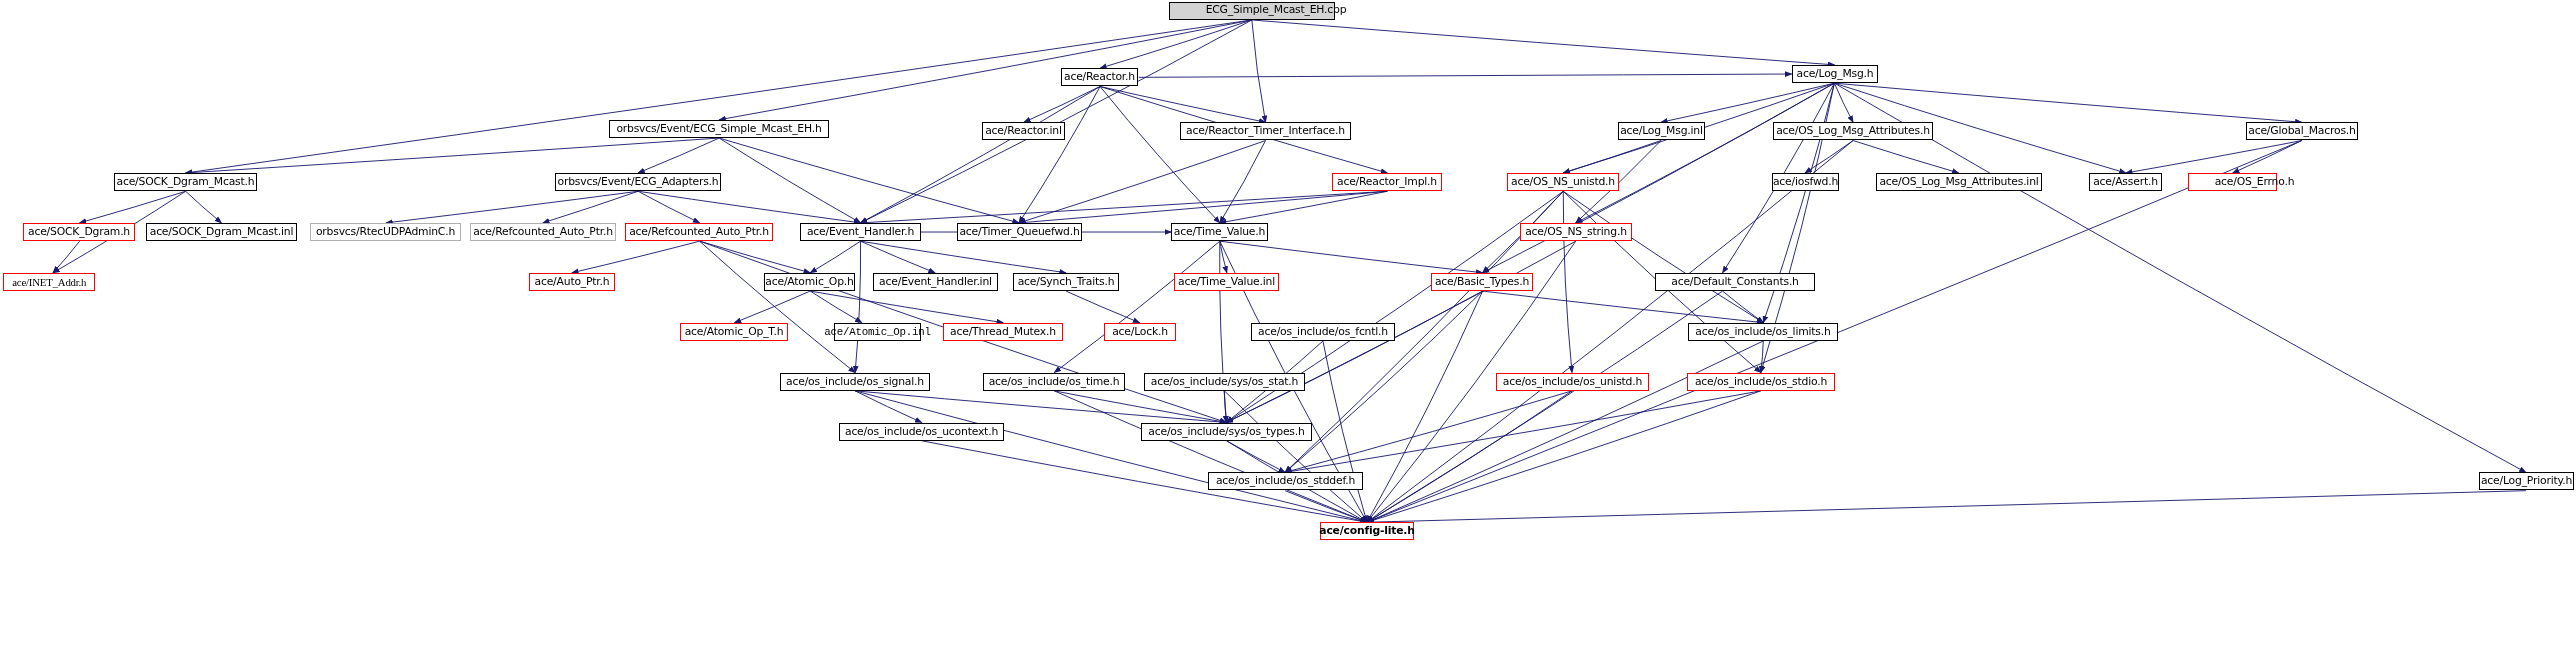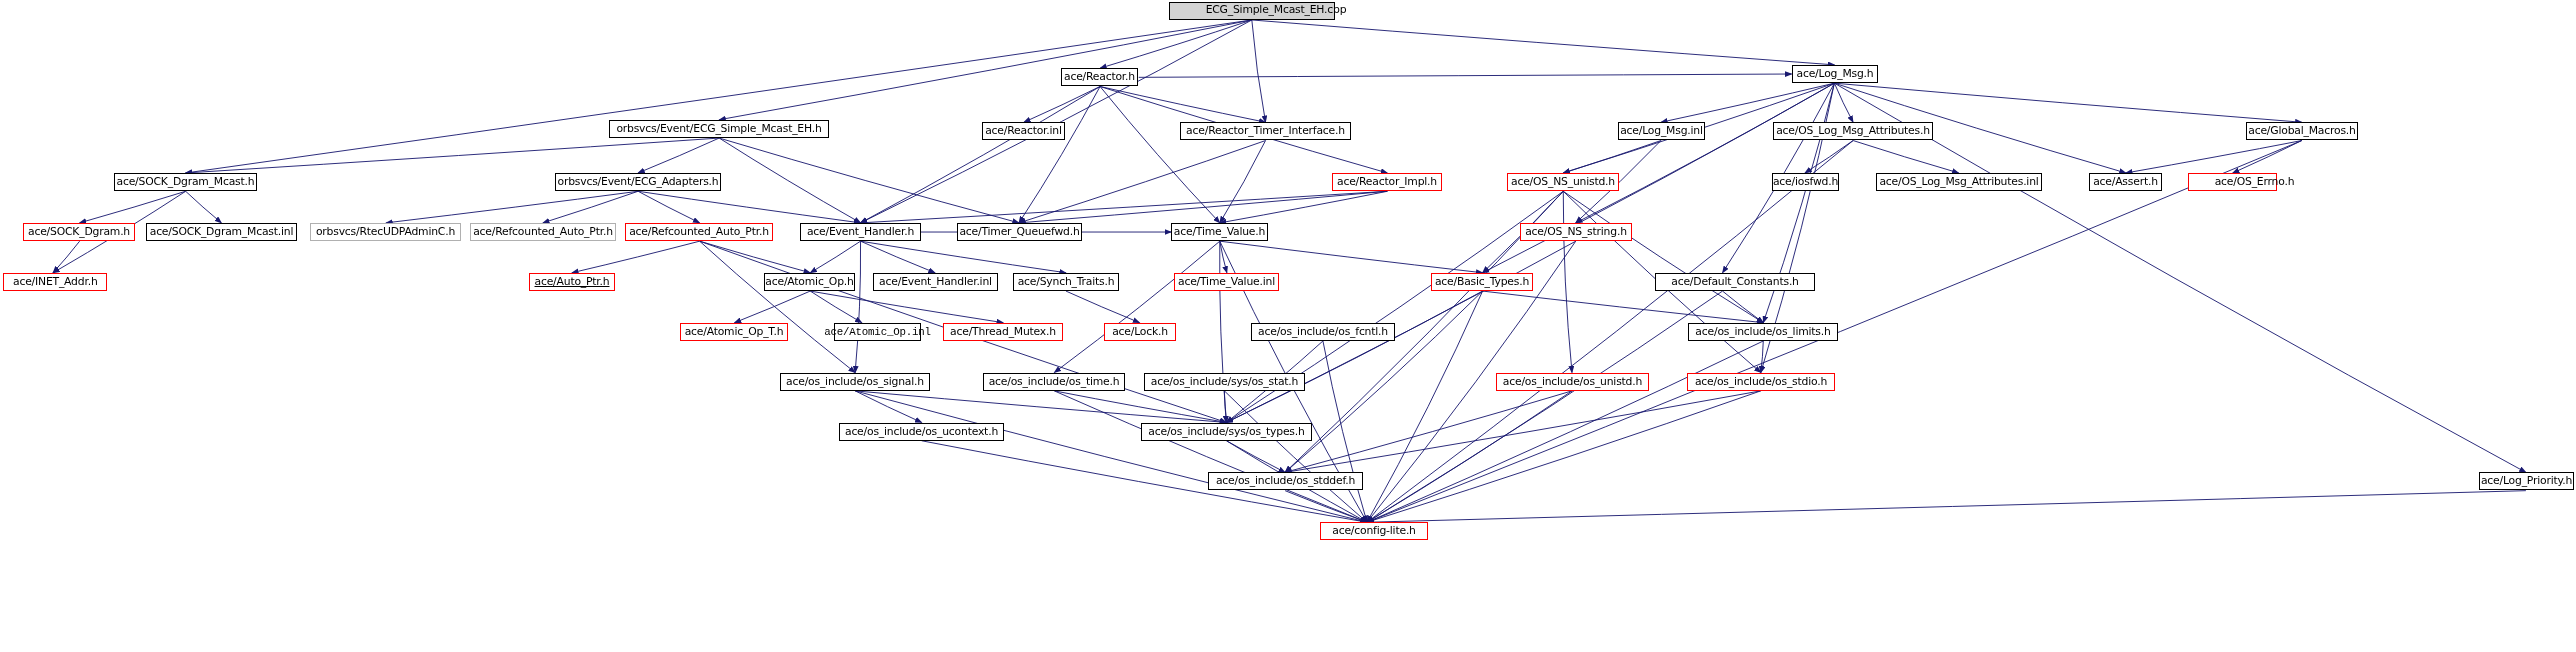--- a/index.html
+++ b/index.html
@@ -166,39 +166,39 @@
       <div class="node red" style="left: 2188px; top: 173px; width: 89px; padding-left: 44px;">ace/OS_Errno.h</div>
       <div class="node red" style="left: 23px; top: 223px; width: 112px;">ace/SOCK_Dgram.h</div>
       <div class="node" style="left: 146px; top: 223px; width: 151px;">ace/SOCK_Dgram_Mcast.inl</div>
       <div class="node gray" style="left: 310px; top: 223px; width: 151px;">orbsvcs/RtecUDPAdminC.h</div>
       <div class="node gray" style="left: 470px; top: 223px; width: 146px;">ace/Refcounted_Auto_Ptr.h</div>
       <div class="node red" style="left: 625px; top: 223px; width: 148px;">ace/Refcounted_Auto_Ptr.h</div>
       <div class="node" style="left: 800px; top: 223px; width: 121px;">ace/Event_Handler.h</div>
       <div class="node" style="left: 957px; top: 223px; width: 125px;">ace/Timer_Queuefwd.h</div>
       <div class="node" style="left: 1171px; top: 223px; width: 97px;">ace/Time_Value.h</div>
       <div class="node red" style="left: 1520px; top: 223px; width: 112px;">ace/OS_NS_string.h</div>
-      <div class="node red" style="left: 3.3px; top: 273px; width: 104px;">ace/INET_Addr.h</div>
-      <div class="node red" style="left: 529px; top: 273px; width: 86px; text-decoration: underline;">ace/Auto_Ptr.h</div>
+      <div class="node red" style="left: 3.3px; top: 273px; width: 92px; font-family: Liberation Serif, serif;">ace/INET_Addr.h</div>
+      <div class="node red" style="left: 529px; top: 273px; width: 86px;">ace/Auto_Ptr.h</div>
       <div class="node" style="left: 764px; top: 273px; width: 91px;">ace/Atomic_Op.h</div>
       <div class="node" style="left: 873px; top: 273px; width: 125px; text-align: center;">ace/Event_Handler.inl</div>
       <div class="node" style="left: 1013px; top: 273px; width: 106px;">ace/Synch_Traits.h</div>
       <div class="node red" style="left: 1174px; top: 273px; width: 105px;">ace/Time_Value.inl</div>
       <div class="node red" style="left: 1431px; top: 273px; width: 102px;">ace/Basic_Types.h</div>
       <div class="node" style="left: 1655px; top: 273px; width: 160px;">ace/Default_Constants.h</div>
       <div class="node red" style="left: 680px; top: 323px; width: 108px;">ace/Atomic_Op_T.h</div>
       <div class="node" style="left: 834px; top: 323px; width: 87px; font-family: Liberation Mono, monospace;">ace/Atomic_Op.inl</div>
       <div class="node red" style="left: 943px; top: 323px; width: 120px;">ace/Thread_Mutex.h</div>
       <div class="node red" style="left: 1104px; top: 323px; width: 72px;">ace/Lock.h</div>
       <div class="node" style="left: 1251px; top: 323px; width: 144px;">ace/os_include/os_fcntl.h</div>
       <div class="node" style="left: 1688px; top: 323px; width: 150px;">ace/os_include/os_limits.h</div>
       <div class="node" style="left: 780px; top: 373px; width: 150px;">ace/os_include/os_signal.h</div>
       <div class="node" style="left: 983px; top: 373px; width: 142px;">ace/os_include/os_time.h</div>
       <div class="node" style="left: 1144px; top: 373px; width: 161px;">ace/os_include/sys/os_stat.h</div>
       <div class="node red" style="left: 1496px; top: 373px; width: 153px;">ace/os_include/os_unistd.h</div>
       <div class="node red" style="left: 1687px; top: 373px; width: 148px;">ace/os_include/os_stdio.h</div>
       <div class="node" style="left: 839px; top: 423px; width: 165px;">ace/os_include/os_ucontext.h</div>
       <div class="node" style="left: 1141px; top: 423px; width: 171px;">ace/os_include/sys/os_types.h</div>
       <div class="node" style="left: 1208px; top: 472px; width: 155px;">ace/os_include/os_stddef.h</div>
-      <div class="node red" style="left: 1320px; top: 522px; width: 108px;">ace/config-lite.h</div>
+      <div class="node red" style="left: 1320px; top: 522px; width: 94px; font-weight: bold;">ace/config-lite.h</div>
       <div class="node" style="left: 2479px; top: 472px; width: 95px;">ace/Log_Priority.h</div>
     </div>
 </div>
 
 
 </body></html>

